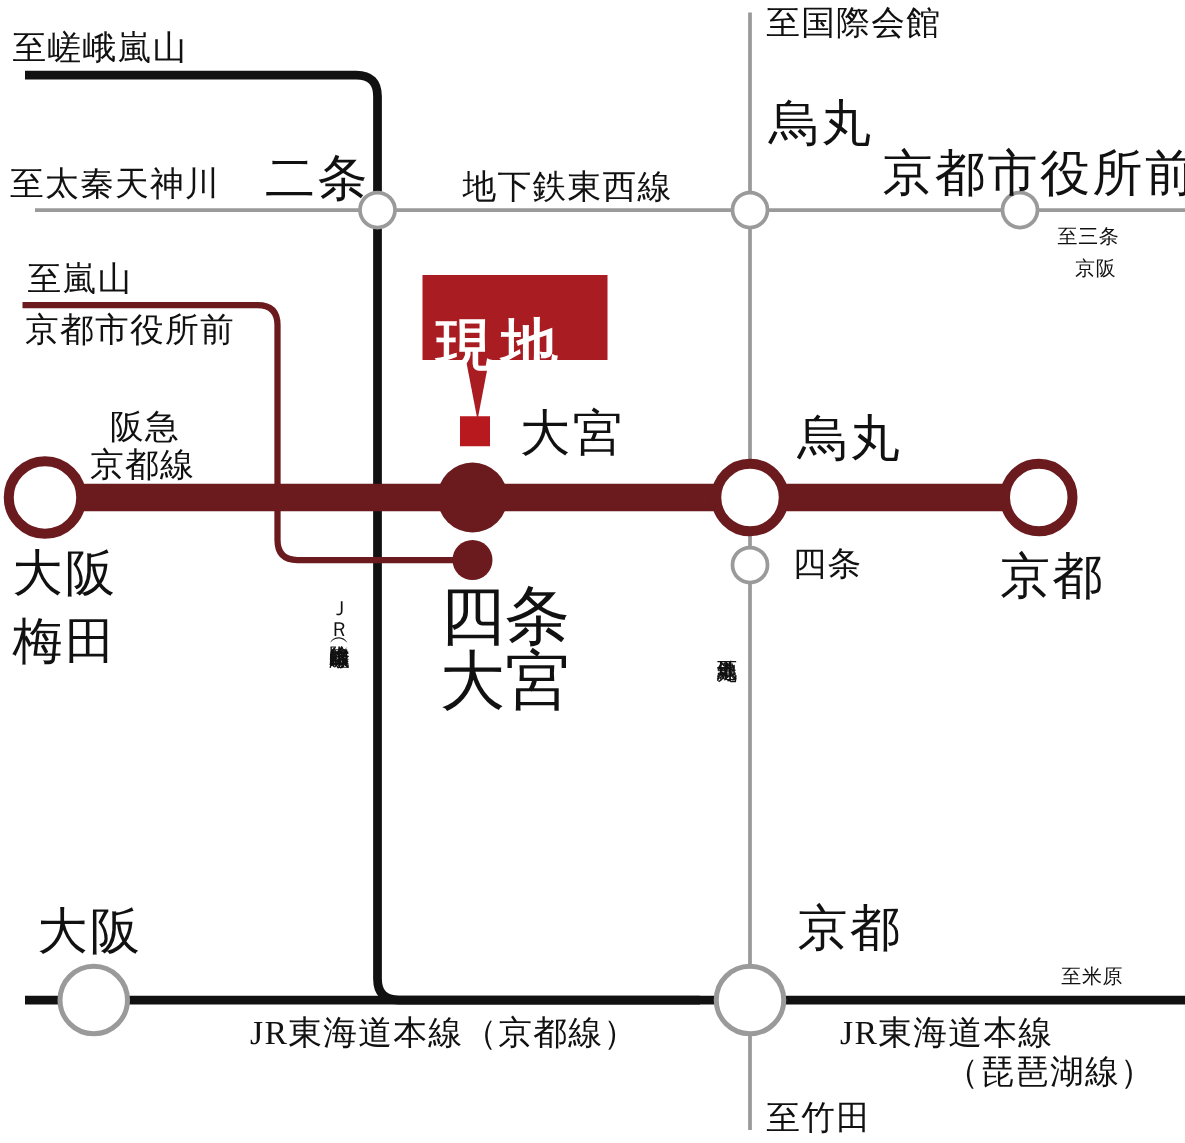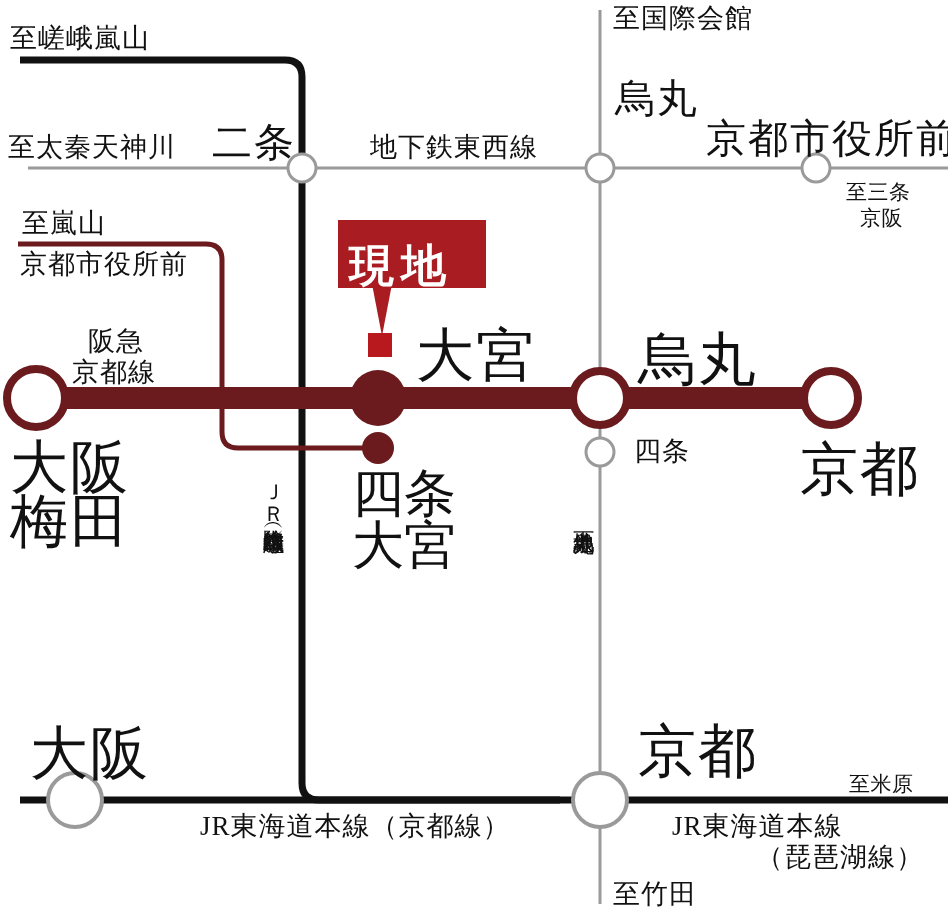--- a/index.html
+++ b/index.html
@@ -6,24 +6,24 @@
   html,body{margin:0;padding:0;background:#ffffff;}
   body{
     width:948px;height:914px;
     font-family:"Liberation Serif","DejaVu Serif",serif;
     color:#111;
     overflow:hidden;
   }
   #map-root{position:relative;width:948px;height:914px;background:#fff;}
   svg#map-svg{position:absolute;left:0;top:0;width:948px;height:914px;}
   .lbl{position:absolute;white-space:nowrap;line-height:1.04;font-family:"Liberation Serif","DejaVu Serif",serif;color:#111;}
-  .lbl.small{font-size:21px;letter-spacing:0.5px;}
+  .lbl.small{font-size:16px;letter-spacing:0.5px;}
   .lbl.mid{font-size:27px;letter-spacing:1px;}
   .lbl.big{font-size:40px;letter-spacing:2px;}
-  .lbl.huge{font-size:58px;letter-spacing:2px;}
+  .lbl.huge{font-size:40px;letter-spacing:2px;}
   .vert{writing-mode:vertical-rl;text-orientation:upright;letter-spacing:2px;}
   .badge-text{
     position:absolute;color:#ffffff;font-size:45px;letter-spacing:7px;
     font-family:"Liberation Serif","DejaVu Serif",serif;
     font-weight:bold;
   }
   .nm-grid{position:absolute;display:grid;grid-template-columns:auto auto;}
   .nm-grid span{font-size:52px;line-height:1.0;letter-spacing:0px;}
   .alignright{text-align:right;}
 </style>
@@ -67,38 +67,38 @@
     <circle cx="75" cy="800" r="27" fill="#ffffff" stroke="#9a9a9a" stroke-width="4"></circle>
 
     <circle cx="600" cy="800" r="27" fill="#ffffff" stroke="#9a9a9a" stroke-width="4"></circle>
 
     <polygon points="372,284 392,284 382,336" fill="#a81c22"></polygon>
     <rect x="338" y="220" width="148" height="68" fill="#a81c22"></rect>
     <rect x="368" y="333" width="24" height="24" fill="#b8191f"></rect>
 
   </svg>
 
-  <div class="badge-text" style="left:349px;top:236px;">現地</div>
+  <div class="badge-text" style="left:349px;top:246px;">現地</div>
 
   <div class="lbl mid" style="left:10px;top:24px;">至嵯峨嵐山</div>
 
   <div class="lbl mid" style="left:8px;top:133px;">至太秦天神川</div>
 
   <div class="lbl mid" style="left:613px;top:4px;">至国際会館</div>
 
   <div class="lbl small alignright" style="left:846px;top:182px;">至三条</div>
   <div class="lbl small alignright" style="left:860px;top:208px;">京阪</div>
 
   <div class="lbl mid" style="left:22px;top:209px;">至嵐山</div>
 
   <div class="lbl small" style="left:849px;top:774px;">至米原</div>
 
   <div class="lbl mid" style="left:613px;top:880px;">至竹田</div>
 
-  <div class="lbl mid" style="left:370px;top:135px;font-family:Liberation Mono, monospace;">地下鉄東西線</div>
+  <div class="lbl mid" style="left:370px;top:135px;">地下鉄東西線</div>
 
   <div class="lbl mid" style="left:20px;top:250px;">京都市役所前</div>
 
   <div class="lbl mid" style="left:88px;top:327px;">阪急</div>
   <div class="lbl mid" style="left:72px;top:358px;">京都線</div>
 
   <div class="lbl small vert" style="left:262px;top:470px;height:315px;">ＪＲ山陰本線（嵯峨野線）</div>
 
   <div class="lbl small vert" style="left:572px;top:515px;height:170px;">地下鉄烏丸線</div>
 

